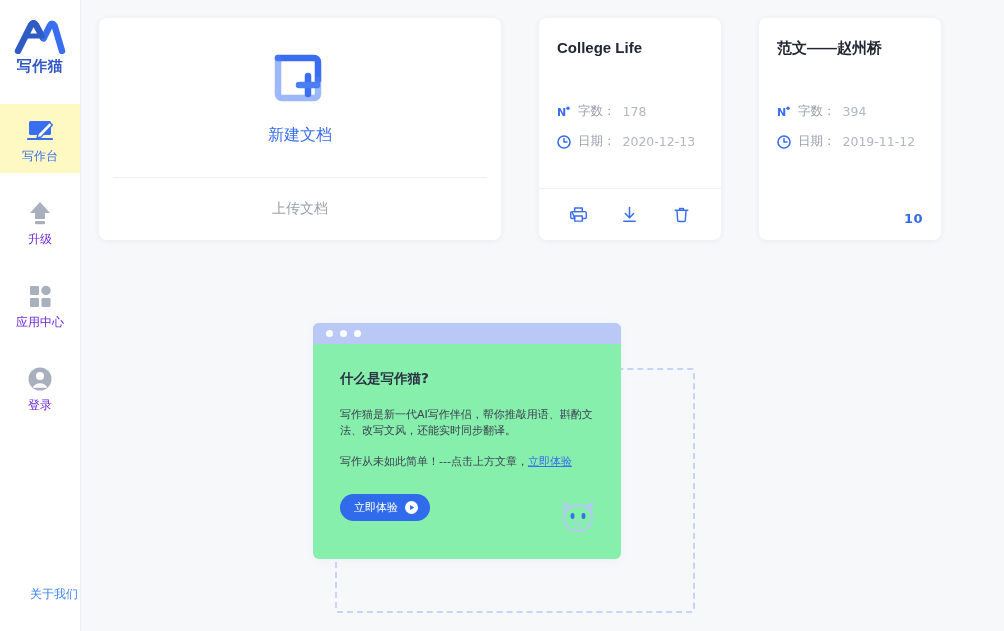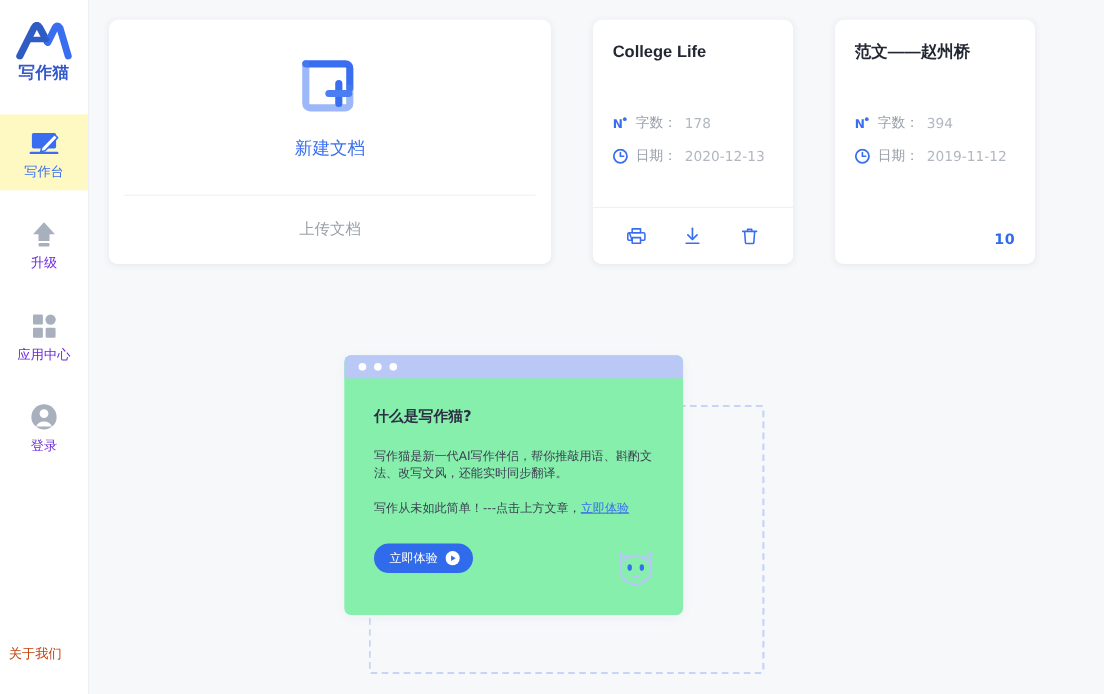--- a/index.html
+++ b/index.html
@@ -42,23 +42,23 @@
     color: #6d28d9;
   }
   .nav-item.active { background: #fef9c3; color: #3a6ef0; }
   .nav-item .nav-icon { width: 28px; height: 28px; display: block; }
   .nav-item .nav-label {
     font-size: 12px; line-height: 1;
     font-family: "DejaVu Sans", sans-serif;
   }
   .nav-spacer { height: 14px; }
   .about {
-    position: absolute; left: 0; right: 16px; bottom: 28px;
-    text-align: center;
-    font-size: 12px; color: #c2410c;
+    position: absolute; left: 0; right: 2px; bottom: 28px;
+    text-align: right;
+    font-size: 12px; color: #3b82f6;
     font-family: "DejaVu Sans", sans-serif;
     cursor: pointer;
   }
 
   
   .main { flex: 1; position: relative; height: 631px; }
 
   .cards-row {
     position: absolute; left: 18px; top: 18px;
     display: flex; align-items: flex-start;

